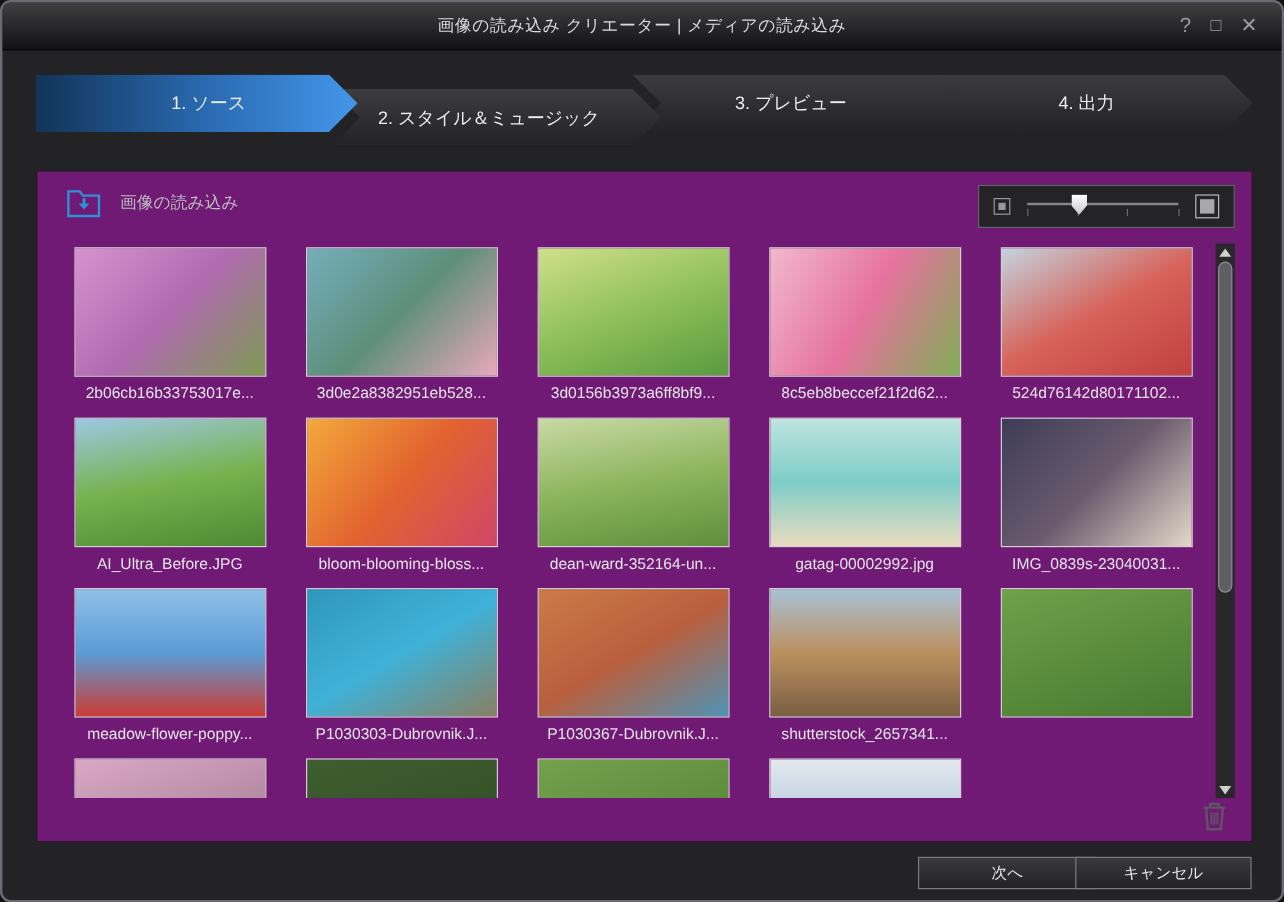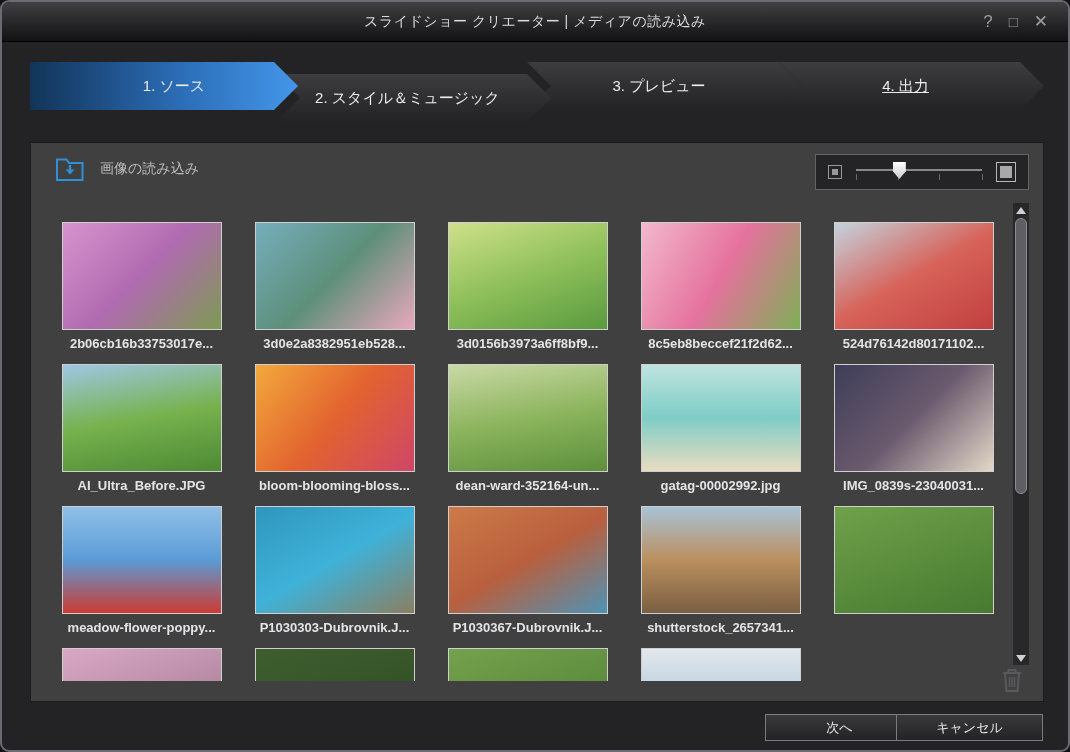--- a/index.html
+++ b/index.html
@@ -22,44 +22,44 @@
     color:#ececec;font-size:15px;cursor:pointer;
     filter:drop-shadow(2px 0 1px rgba(0,0,0,.85)) drop-shadow(-2px 0 1px rgba(0,0,0,.85));}
   .tab .lbl{transform:translateX(-6px);}
   .tab-first{clip-path:polygon(0 0,calc(100% - 24px) 0,100% 50%,calc(100% - 24px) 100%,0 100%);padding-left:32px;}
   .tab-mid{clip-path:polygon(0 0,calc(100% - 24px) 0,100% 50%,calc(100% - 24px) 100%,0 100%,24px 50%);}
   .tab-active{background:linear-gradient(90deg,#123458 0%,#2b6cb4 55%,#4496ea 100%);}
   .tab-idle{background:linear-gradient(180deg,#3d3d3f 0%,#2e2e30 55%,#232325 100%);}
   .tab1{left:0;width:268px;z-index:6;}
   .tab2{left:246px;width:275px;z-index:5;margin-top:12px;}
   .tab3{left:497px;width:276px;z-index:4;}
-  .tab4{left:749px;width:265px;z-index:3;text-decoration:underline;}
-
-  
-  .panel{position:absolute;left:28px;top:140px;width:1014px;height:560px;background:#404040;border:1px solid #1b1b1d;}
+  .tab4{left:749px;width:265px;z-index:3;}
+
+  
+  .panel{position:absolute;left:28px;top:140px;width:1014px;height:560px;background:#701a75;border:1px solid #1b1b1d;}
 
   .import-btn{position:absolute;left:24px;top:13px;display:flex;align-items:center;gap:15px;color:#bdbdbf;font-size:14px;cursor:pointer;}
   .import-icon{width:30px;height:26px;display:block;}
 
   .zoom-box{position:absolute;right:14px;top:11px;width:214px;height:36px;border:1px solid #636367;background:#242426;
     display:flex;align-items:center;padding:0 12px;gap:14px;}
   .zi-small{width:14px;height:14px;border:1px solid #98989c;display:flex;align-items:center;justify-content:center;cursor:pointer;}
   .zi-small i{width:6px;height:6px;background:#98989c;display:block;}
   .zi-large{width:20px;height:20px;border:1px solid #b8b8bc;display:flex;align-items:center;justify-content:center;cursor:pointer;}
   .zi-large i{width:12px;height:12px;background:#a8a8ac;display:block;}
   .zoom-track{position:relative;flex:1;height:20px;cursor:pointer;}
   .zoom-line{position:absolute;left:0;right:0;top:7px;height:2px;background:#88888c;}
   .zoom-tick{position:absolute;top:12px;width:1px;height:6px;background:#6a6a6e;}
   .zoom-thumb{position:absolute;top:0;width:13px;height:17px;margin-left:-6px;cursor:grab;
     background:linear-gradient(180deg,#ffffff,#c9c9cd);
     clip-path:polygon(0 0,100% 0,100% 55%,50% 100%,0 55%);}
 
   
-  .grid{position:absolute;left:14px;top:72px;width:966px;height:466px;overflow:hidden;
-    display:grid;grid-template-columns:repeat(5,193px);align-content:start;justify-items:center;font-weight:bold;}
+  .grid{position:absolute;left:14px;top:56px;width:966px;height:466px;overflow:hidden;
+    display:grid;grid-template-columns:repeat(5,193px);align-content:start;justify-items:center;}
   .cell{width:193px;height:142px;padding-top:7px;display:flex;flex-direction:column;align-items:center;cursor:pointer;}
   .thumb{width:160px;height:108px;border:1px solid #cfcfcf;}
   .fname{margin-top:6px;max-width:186px;color:#e4e4e6;font-size:13px;white-space:nowrap;overflow:hidden;}
 
   
   .scrollbar{position:absolute;right:14px;top:60px;width:16px;height:462px;background:#28282a;}
   .sb-up,.sb-down{position:absolute;left:0;width:16px;height:14px;display:flex;align-items:center;justify-content:center;cursor:pointer;}
   .sb-up{top:0;}
   .sb-down{bottom:0;}
   .tri-up{width:0;height:0;border-left:5px solid transparent;border-right:5px solid transparent;border-bottom:7px solid #cfcfd3;}
@@ -73,21 +73,21 @@
     color:#e8e8ea;font-size:13px;display:flex;align-items:center;justify-content:center;cursor:pointer;}
   .btn-next{left:735px;width:149px;margin-left:28px;}
   .btn-cancel{left:894px;width:147px;text-align:center;}
 </style>
 </head>
 <body>
 
 <div class="window">
 
   <div class="titlebar">
-    <div class="title">スライドショー クリエーター | メディアの読み込み</div>
+    <div class="title">画像の読み込み クリエーター | メディアの読み込み</div>
     <div class="win-controls">
       <span>?</span>
       <span class="ctl-max">□</span>
       <span>✕</span>
     </div>
   </div>
 
   <div class="tabs">
     <div class="tab tab1 tab-first tab-active">
       <span class="lbl">1. ソース</span>

